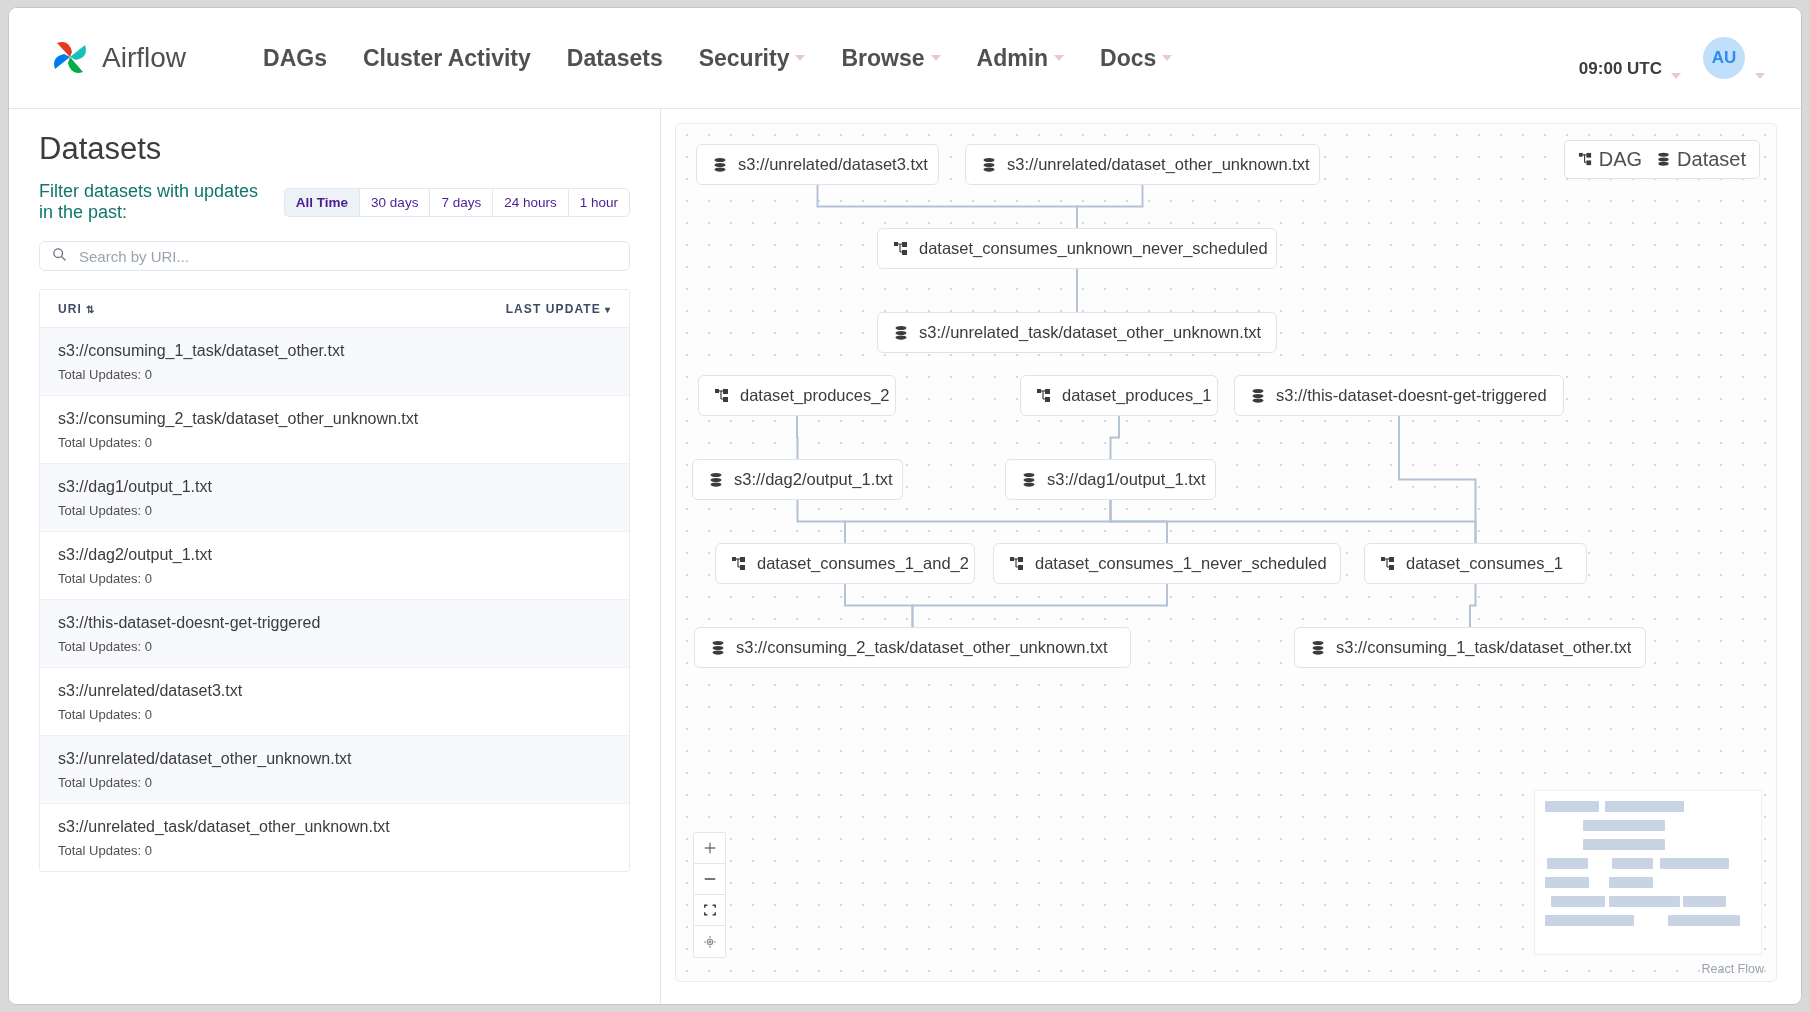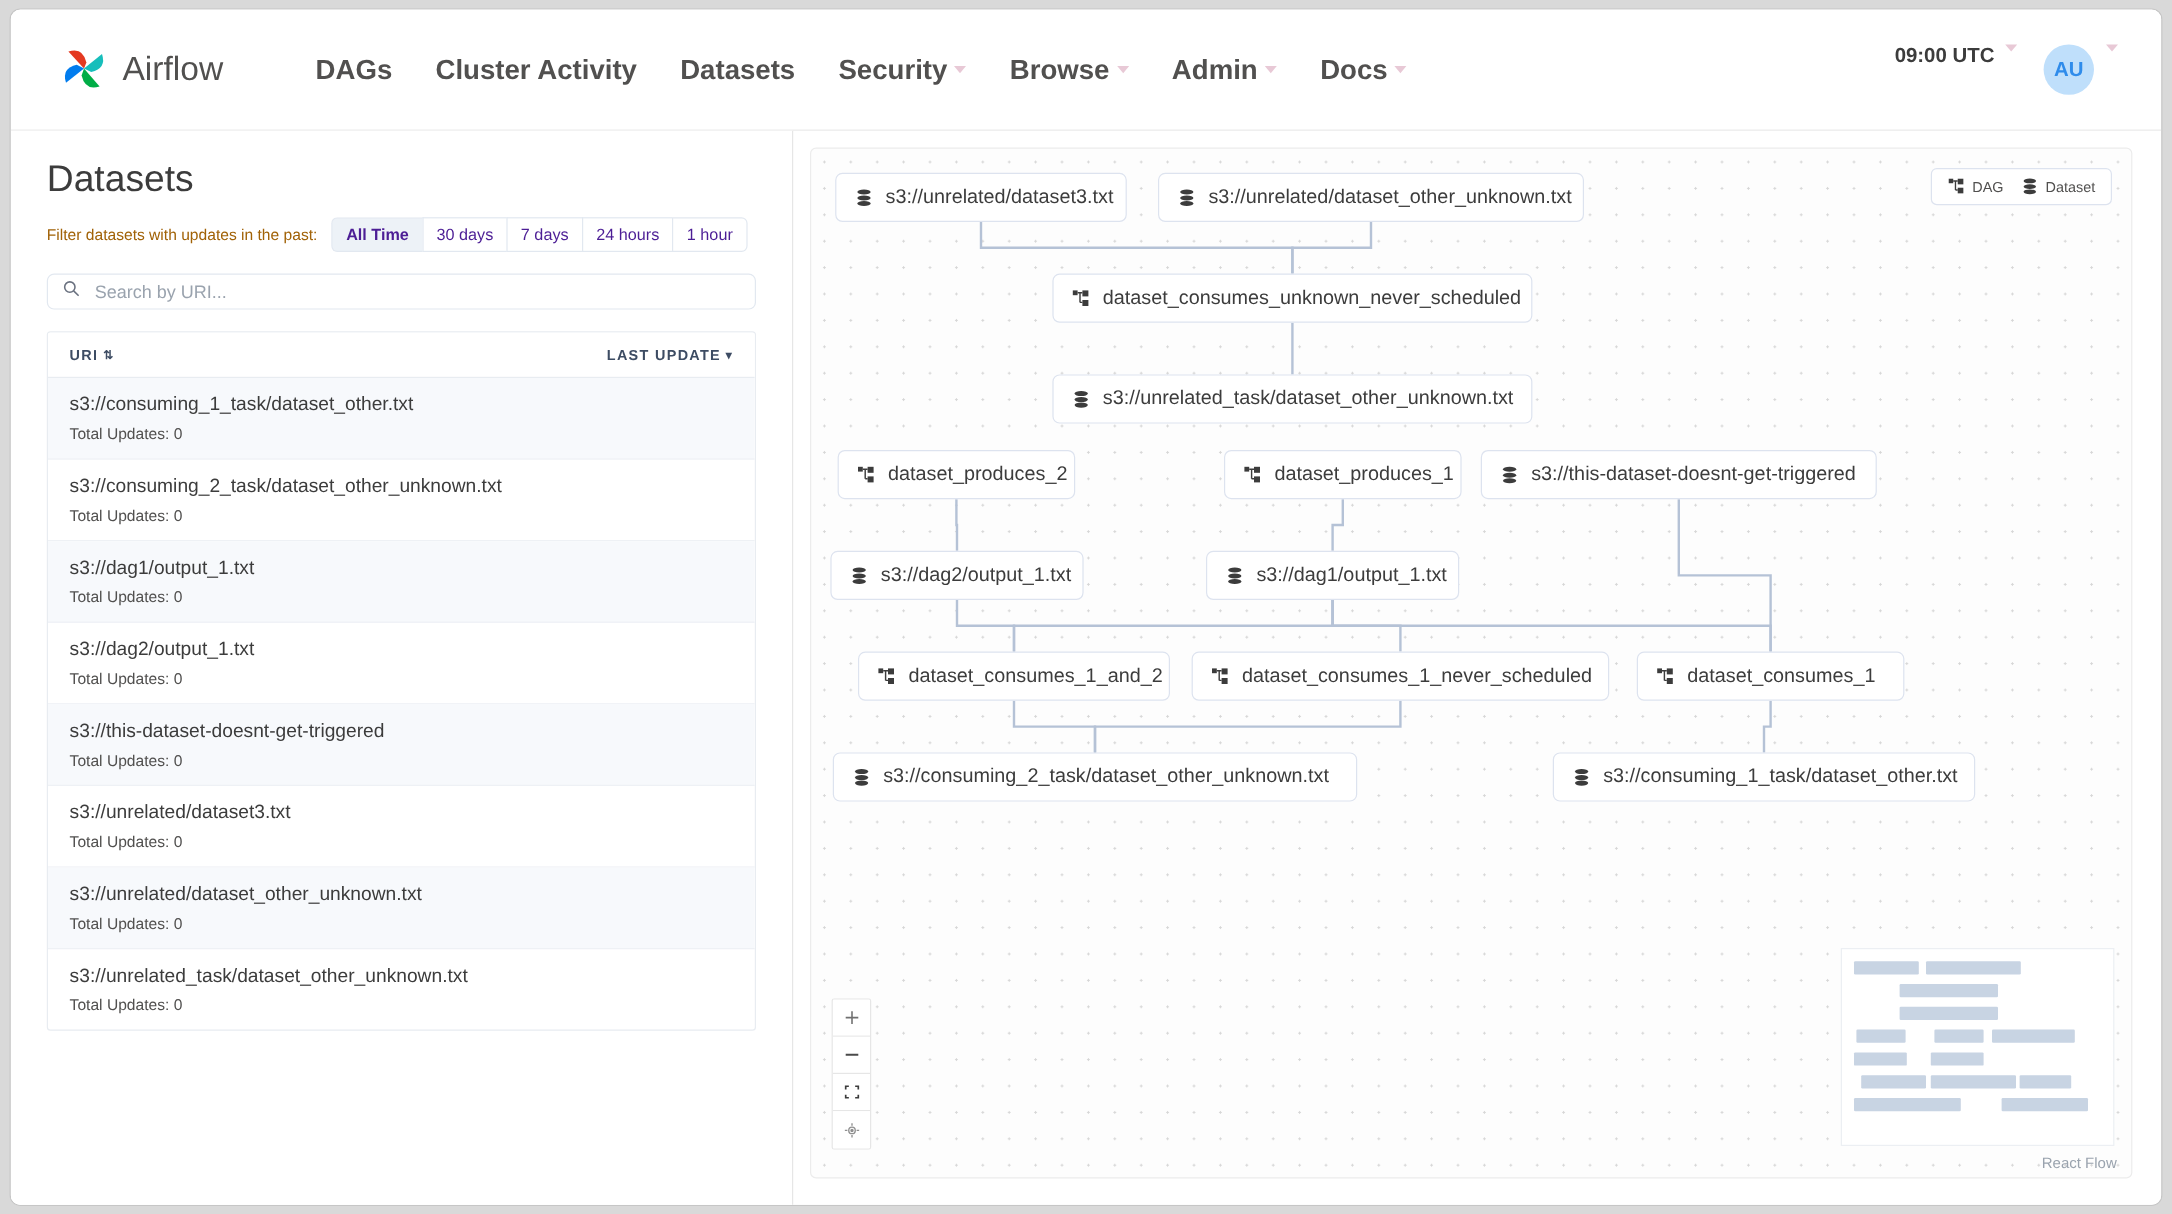--- a/index.html
+++ b/index.html
@@ -39,21 +39,21 @@
   }
   .caret {
     display: inline-block; margin-left: 6px;
     width: 0; height: 0;
     border-left: 5px solid transparent;
     border-right: 5px solid transparent;
     border-top: 6px solid #e8c9d6;
   }
   .nav-right {
     margin-left: auto; margin-right: 36px;
-    display: flex; align-items: flex-start;
+    display: flex; align-items: flex-end;
   }
   .utc-label { font-size: 17px; font-weight: bold; color: #3c3c3c; }
   .avatar {
     width: 42px; height: 42px; border-radius: 50%;
     background: #bfdffb; color: #2f8ceb;
     font-size: 17px; font-weight: bold;
     display: flex; align-items: center; justify-content: center;
     margin-left: 22px;
   }
 
@@ -70,21 +70,21 @@
     width: 652px; height: 100%;
     padding: 22px 30px 0 30px;
     border-right: 1px solid #e6e6e6;
     background: #fff;
   }
   .page-title { font-size: 31px; color: #3c3c3c; font-weight: 400; }
   .filter-row {
     display: flex; align-items: center;
     margin-top: 14px;
   }
-  .filter-label { font-size: 13px; color: #a16207; margin-right: 12px; }
+  .filter-label { font-size: 18px; color: #0f766e; margin-right: 12px; }
   .pill-group { display: flex; }
   .pill {
     font-size: 13.5px; color: #4c1d95;
     padding: 6px 11px;
     border: 1px solid #e2e8f0;
     border-right: none;
     background: #fff;
     cursor: pointer; white-space: nowrap;
   }
   .pill:first-child { border-radius: 5px 0 0 5px; }
@@ -171,21 +171,21 @@
   }
   .node .nico { margin-right: 10px; display: flex; align-items: center; }
 
   .legend {
     position: absolute; right: 16px; top: 16px;
     background: #fff;
     border: 1px solid #dde3ef;
     border-radius: 5px;
     padding: 7px 13px;
     display: flex; align-items: center;
-    font-size: 12px; color: #51504f;
+    font-size: 20px; color: #51504f;
     z-index: 5;
   }
   .legend .lg-item { display: flex; align-items: center; }
   .legend .lg-item + .lg-item { margin-left: 14px; }
   .legend .lgico { margin-right: 6px; display: flex; align-items: center; }
 
   .zoom-ctrl {
     position: absolute; left: 17px; bottom: 23px;
     width: 33px;
     border: 1px solid #e6e6e6;

